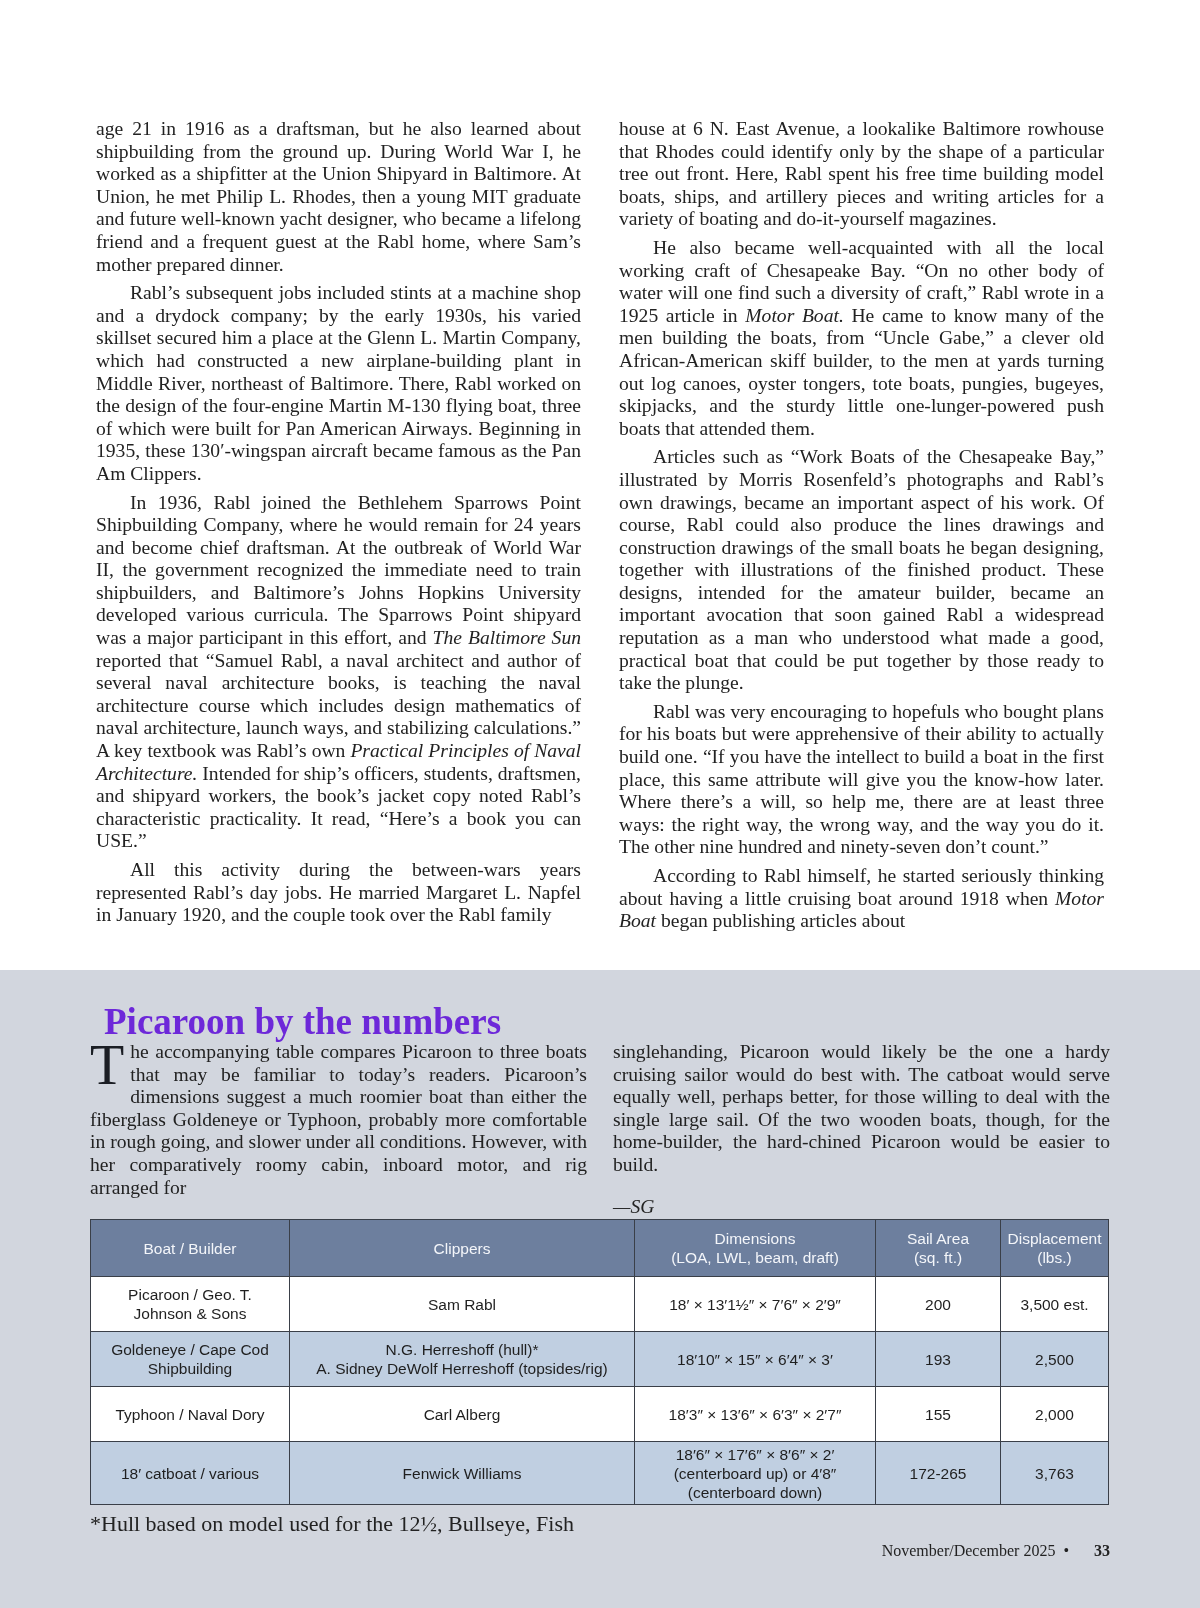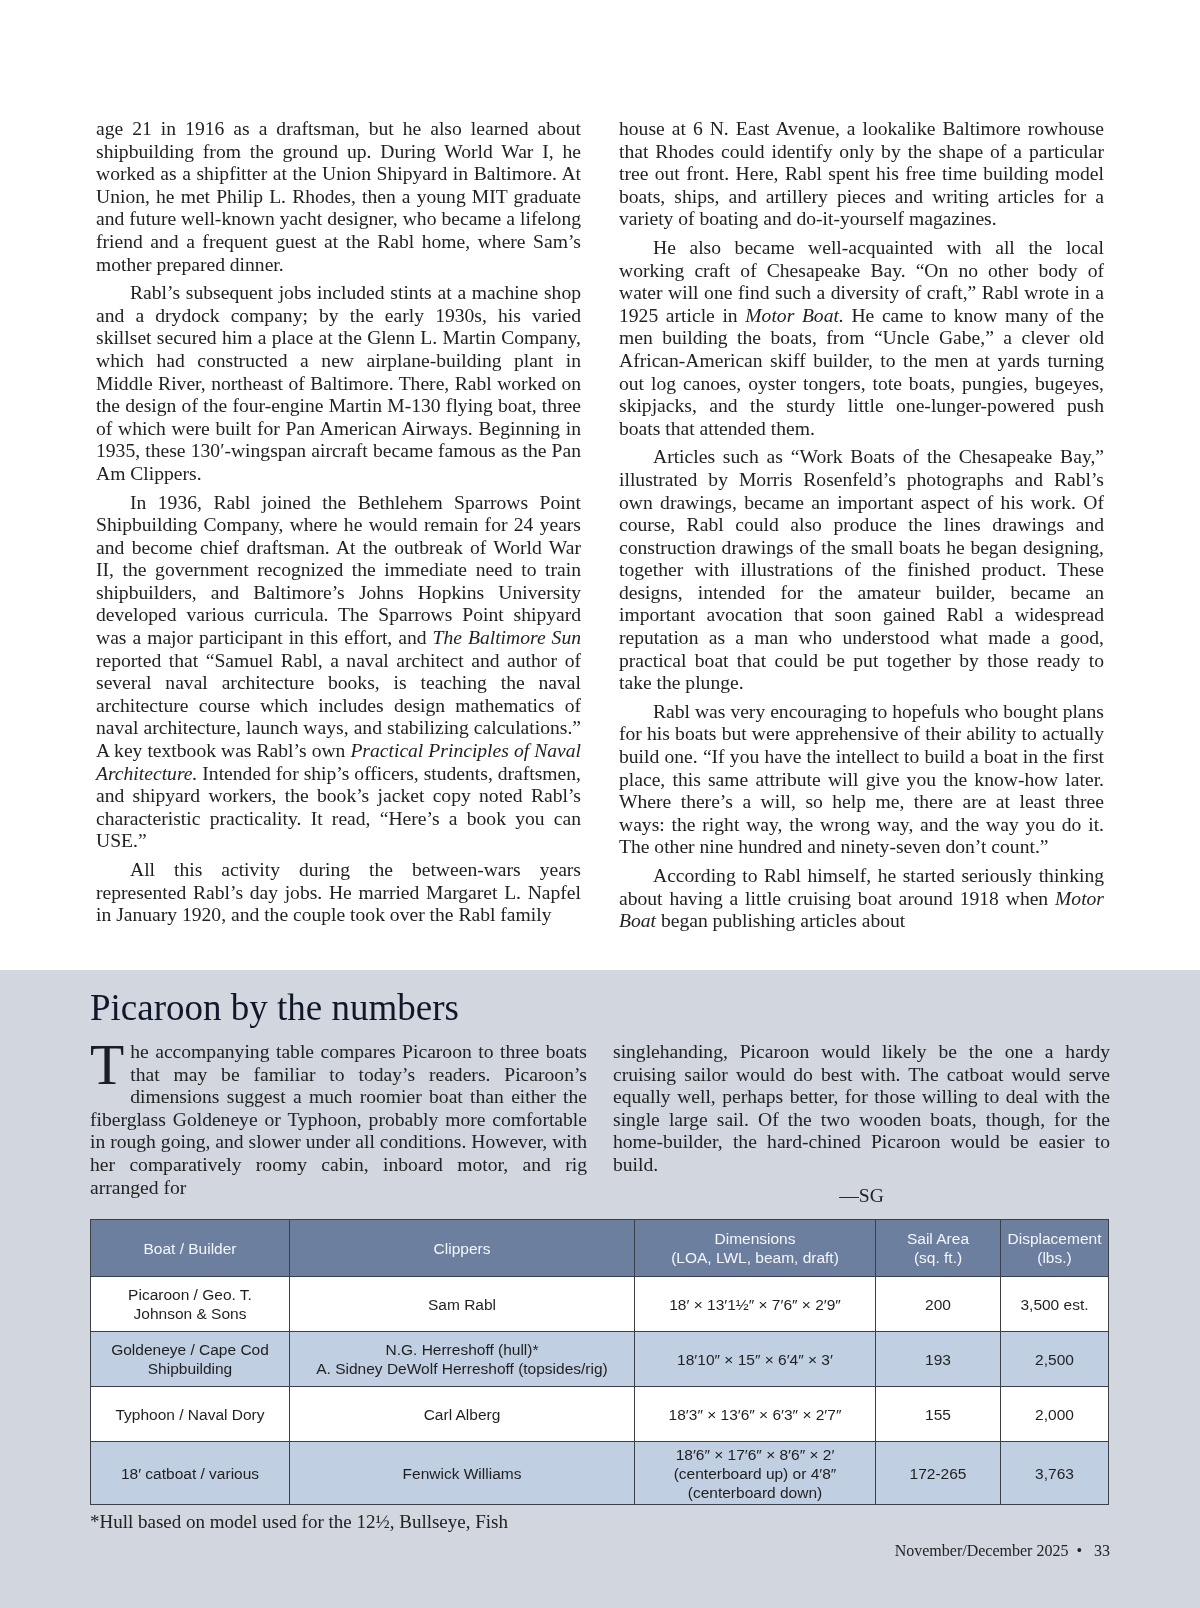--- a/index.html
+++ b/index.html
@@ -14,44 +14,44 @@
   .col {
     width: 497px; font-size: 19.6px; line-height: 22.6px; text-align: justify; hyphens: auto;
   }
   .col p { margin: 6px; text-indent: 0; }
   .col p.ind { text-indent: 34px; }
   .col em { font-style: italic; }
   .sidebar {
     position: absolute; left: 0; top: 970px; width: 1200px; height: 638px; background: #d2d6de;
   }
   .sb-title {
-    position: absolute; left: 90px; top: 16px; font-size: 37px; line-height: 44px; color: #0f172a; margin: 0; font-weight: normal;
+    position: absolute; left: 90px; top: 16px; font-size: 37px; line-height: 44px; color: #6d28d9; margin: 14px; font-weight: bold;
   }
   .sb-body {
     position: absolute; left: 90px; top: 71px; width: 1020px; display: flex; justify-content: space-between;
   }
   .sb-col { width: 497px; font-size: 19.6px; line-height: 22.6px; text-align: justify; }
   .sb-col p { margin: 0; }
   .dropcap { float: left; font-size: 56px; line-height: 44px; margin: 2px 6px 0 0; color: #1b1e24; }
-  .sig { text-align: center; margin-top: 8px; }
+  .sig { text-align: left; font-style: italic; margin-top: 19px; }
   table.specs {
     position: absolute; left: 90px; top: 249px; width: 1019px; border-collapse: collapse;
     font-family: "Liberation Sans", "DejaVu Sans", sans-serif; font-size: 15.5px; color: #1f1f1f; padding-left: 45px;
   }
   table.specs th, table.specs td {
     border: 1.5px solid #3a3f48; text-align: center; vertical-align: middle; padding: 2px 6px; line-height: 19px;
   }
   table.specs th { background: #6d7f9e; color: #f4f6fa; font-weight: normal; height: 52px; }
   table.specs tr.r-white td { background: #ffffff; }
   table.specs tr.r-blue td { background: #c0cfe1; }
   table.specs tr.r1 td, table.specs tr.r2 td, table.specs tr.r3 td { height: 50px; }
   table.specs tr.r4 td { height: 58px; }
-  .footnote { position: absolute; left: 90px; top: 541px; font-size: 19px; color: #222; }
+  .footnote { position: absolute; left: 90px; top: 541px; font-size: 22px; color: #222; }
   .folio { position: absolute; right: 90px; top: 572px; font-size: 16px; color: #222; }
-  .folio .num { font-weight: normal; margin-left: 4px; }
+  .folio .num { font-weight: bold; margin-left: 17px; }
   .folio .dot { margin: 0 8px; }
 </style>
 </head>
 <body>
 
 <div class="article">
   <div class="col" id="col-left">
       <p><span>age 21 in 1916 as a draftsman, but he also learned about shipbuilding from the ground up. During World War I, he worked as a shipfitter at the Union Shipyard in Baltimore. At Union, he met Philip L. Rhodes, then a young MIT graduate and future well-known yacht designer, who became a lifelong friend and a frequent guest at the Rabl home, where Sam’s mother prepared dinner.</span></p>
       <p class="ind"><span>Rabl’s subsequent jobs included stints at a machine shop and a drydock company; by the early 1930s, his varied skillset secured him a place at the Glenn L. Martin Company, which had constructed a new airplane-building plant in Middle River, northeast of Baltimore. There, Rabl worked on the design of the four-engine Martin M-130 flying boat, three of which were built for Pan American Airways. Beginning in 1935, these 130′-wingspan aircraft became famous as the Pan Am Clippers.</span></p>
       <p class="ind"><span>In 1936, Rabl joined the Bethlehem Sparrows Point Shipbuilding Company, where he would remain for 24 years and become chief draftsman. At the outbreak of World War II, the government recognized the immediate need to train shipbuilders, and Baltimore’s Johns Hopkins University developed various curricula. The Sparrows Point shipyard was a major participant in this effort, and </span><em>The Baltimore Sun</em><span> reported that “Samuel Rabl, a naval architect and author of several naval architecture books, is teaching the naval architecture course which includes design mathematics of naval architecture, launch ways, and stabilizing calculations.” A key textbook was Rabl’s own </span><em>Practical Principles of Naval Architecture.</em><span> Intended for ship’s officers, students, draftsmen, and shipyard workers, the book’s jacket copy noted Rabl’s characteristic practicality. It read, “Here’s a book you can USE.”</span></p>

